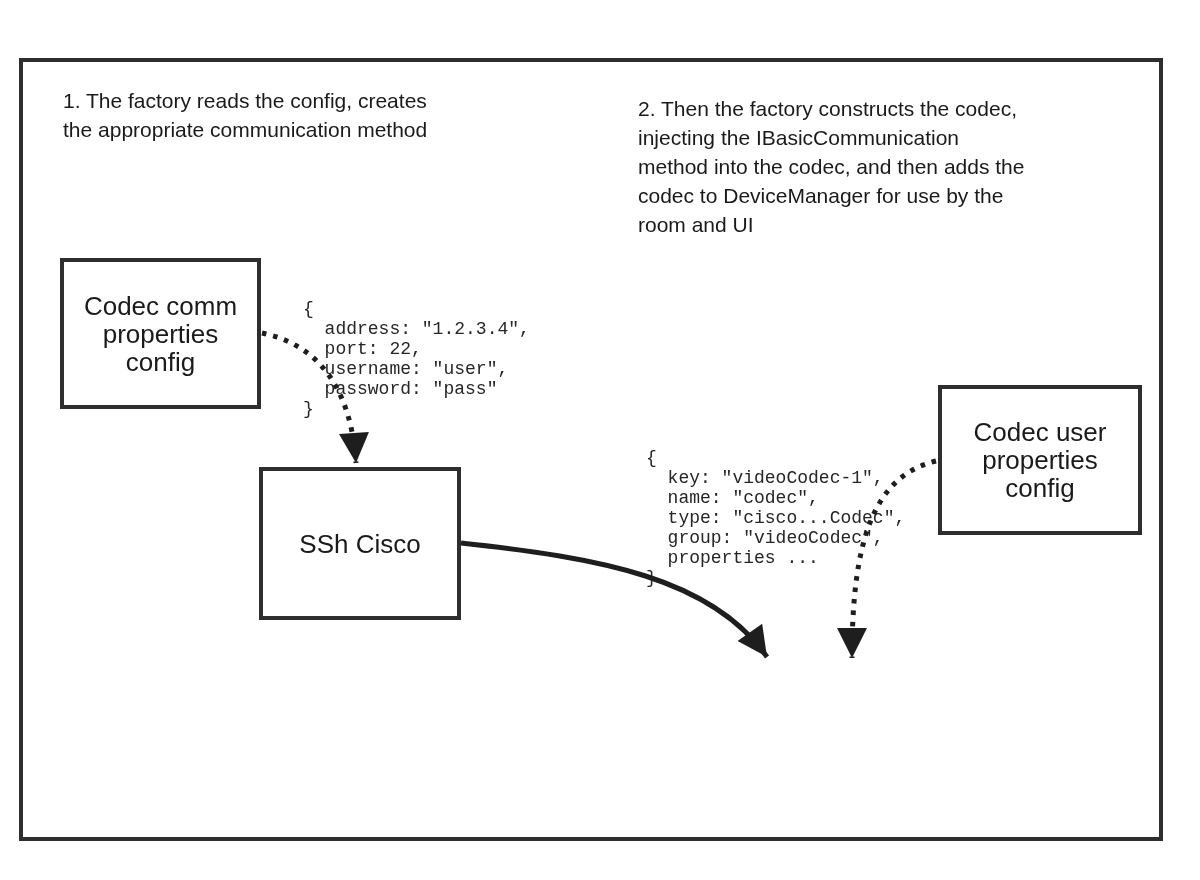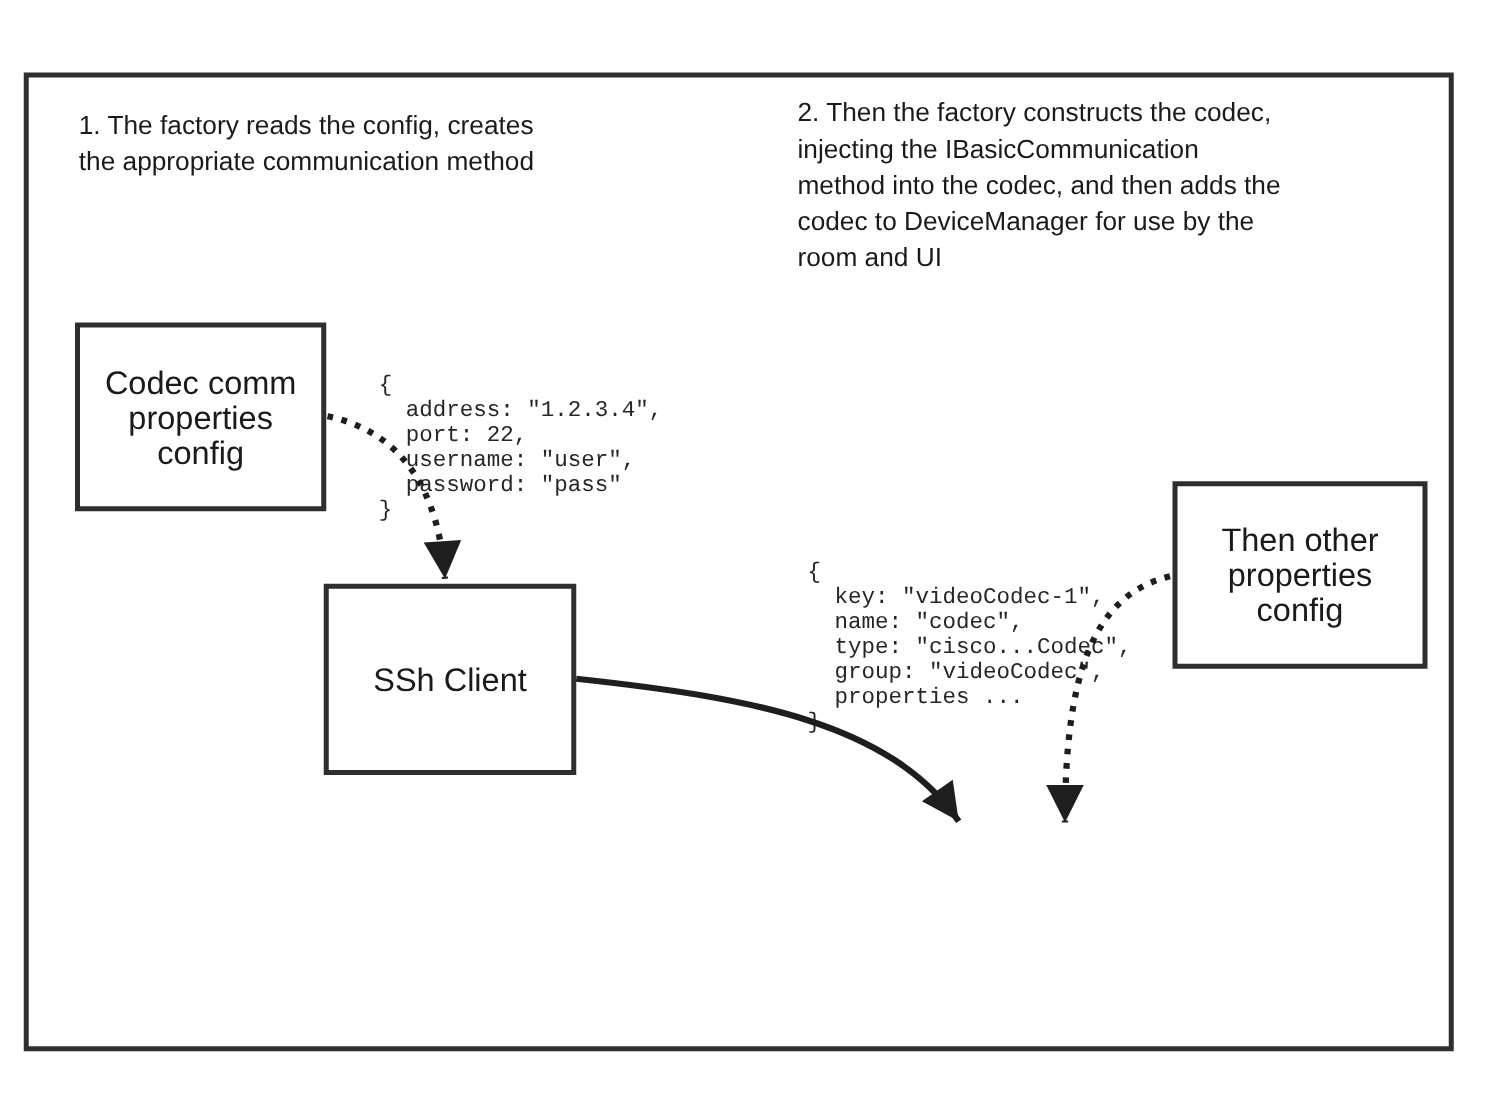--- a/index.html
+++ b/index.html
@@ -29,21 +29,21 @@
   }
   .annotation {
     position: absolute;
     color: #1a1a1a;
     font-size: 21px;
     line-height: 29px;
     white-space: pre-line;
     z-index: 2;
   }
   #step1 { left: 63px; top: 86px; width: 480px; }
-  #step2 { left: 638px; top: 76px; width: 500px; }
+  #step2 { left: 638px; top: 94px; width: 500px; }
   #final-note { left: 942px; top: 682px; width: 200px; line-height: 27px; }
   .node {
     position: absolute;
     border: 4px solid #2e2e2e;
     background: #ffffff;
     display: flex;
     align-items: center;
     justify-content: center;
     text-align: center;
     color: #1a1a1a;
@@ -100,33 +100,33 @@
   </div>
 
   <pre id="code-comm" class="codeblock">{
   address: "1.2.3.4",
   port: 22,
   username: "user",
   password: "pass"
 }</pre>
 
   <div id="node-ssh-client" class="node">
-    <span>SSh Client</span>
+    <span>SSh Cisco</span>
   </div>
 
   <pre id="code-codec" class="codeblock">{
   key: "videoCodec-1",
   name: "codec",
   type: "cisco...Codec",
   group: "videoCodec",
   properties ...
 }</pre>
 
   <div id="node-codec-other" class="node">
-    <span>Then other
+    <span>Codec user
 properties
 config</span>
   </div>
 
 
 
   <svg id="edges-svg" width="1200" height="880" viewBox="0 0 1200 880">
     <defs>
       <marker id="arrowhead" viewBox="0 0 10 10" refX="10" refY="5" markerUnits="userSpaceOnUse" markerWidth="33" markerHeight="30" orient="auto">
         <path d="M 0 0 L 10 5 L 0 10 z" fill="#1e1e1e"></path>

